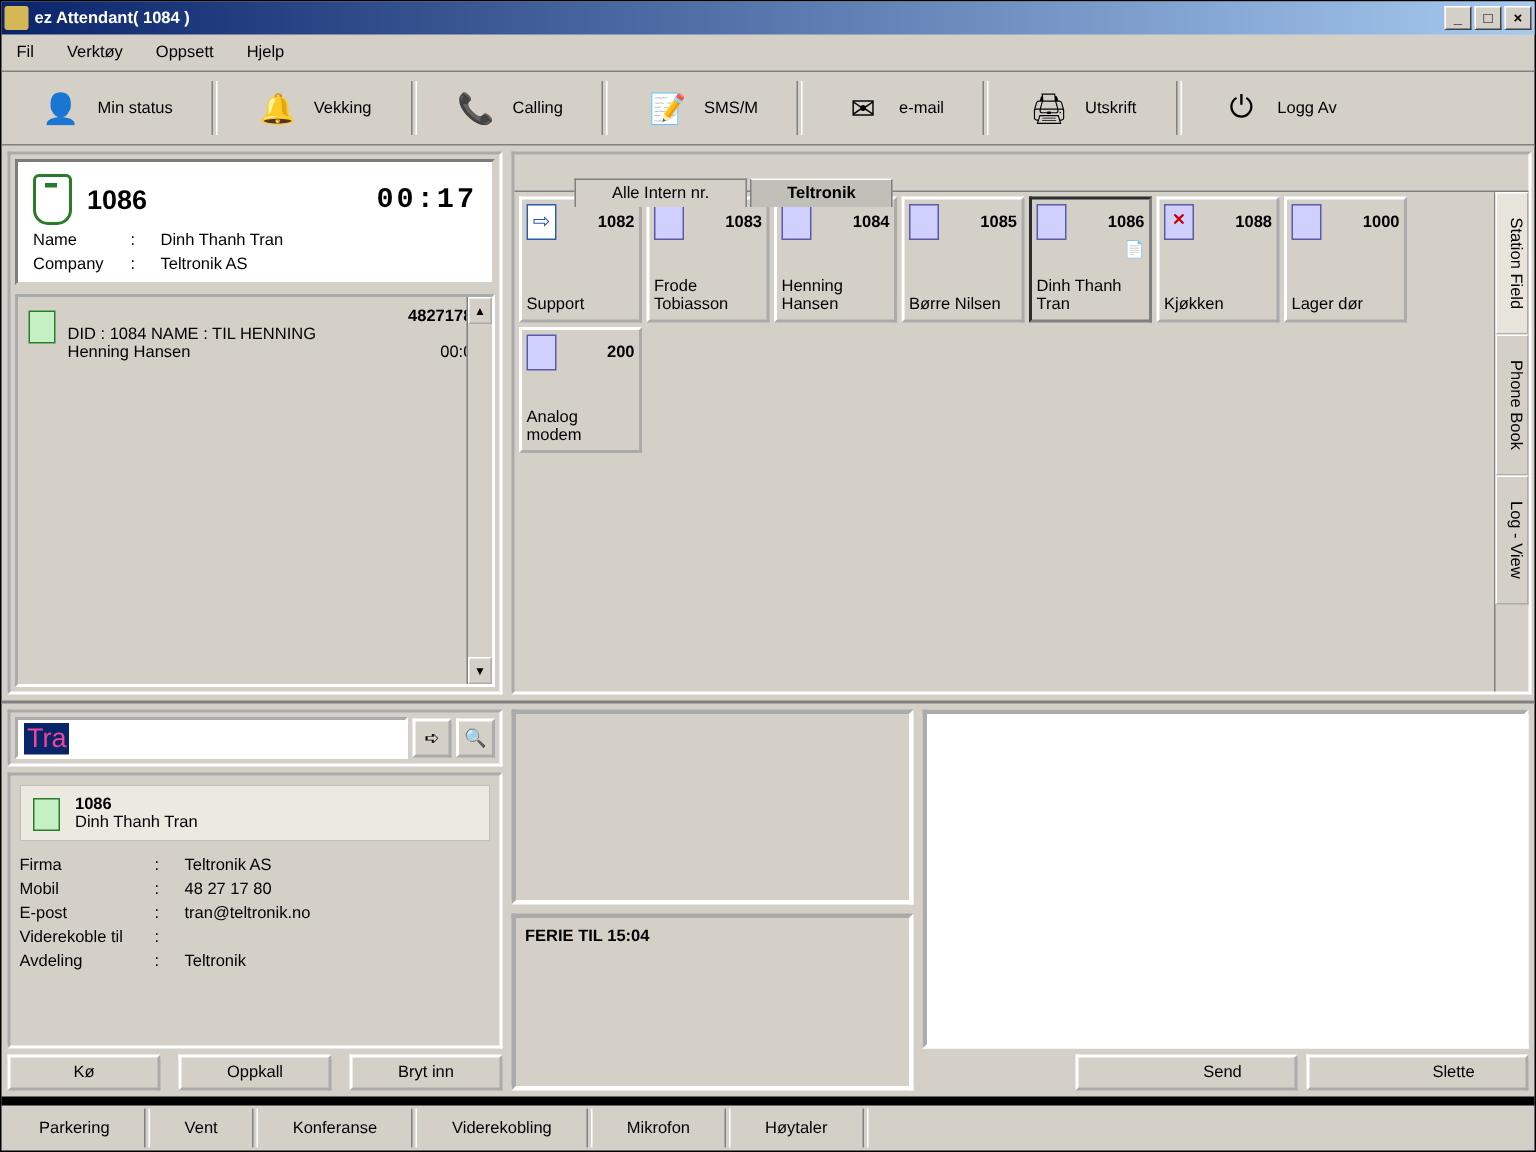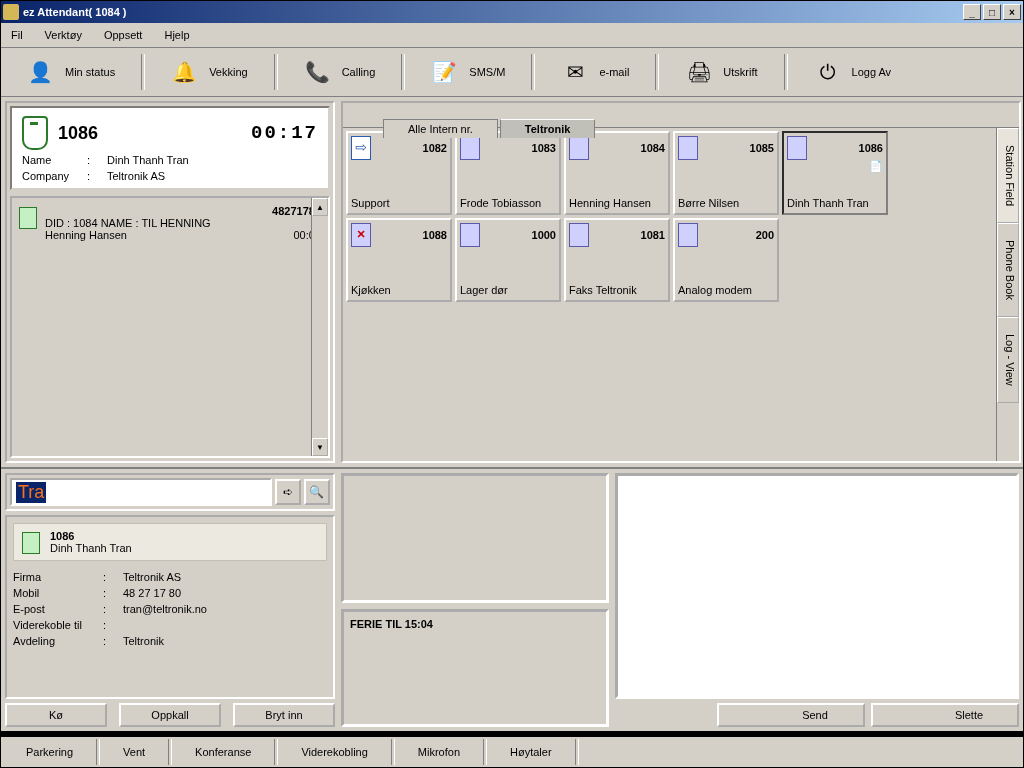--- a/index.html
+++ b/index.html
@@ -33,37 +33,37 @@
   .call-item-top{font-weight:bold;text-align:right;}
   .call-item-line{display:flex;justify-content:space-between;}
   .scroll{position:absolute;right:0;top:0;bottom:0;width:16px;background:#d4d0c8;border-left:1px solid #808080;display:flex;flex-direction:column;justify-content:space-between;}
   .scrollbtn{height:16px;background:#d4d0c8;border:1px outset #fff;display:flex;align-items:center;justify-content:center;font-size:8px;}
   .center-col{flex:1;display:flex;flex-direction:column;border:2px inset #fff;margin:4px 2px;box-sizing:border-box;position:relative;}
   .tabs{height:24px;display:flex;align-items:flex-end;padding-left:40px;}
   .tab{padding:3px 24px;border:1px solid #808080;border-bottom:none;background:#d4d0c8;margin-right:2px;position:relative;top:11px;}
   .tab.active{background:#c0c0b8;border-top:1px solid #fff;font-weight:bold;}
   .station-area{flex:1;display:flex;border-top:1px solid #808080;}
   .grid{flex:1;padding:3px;display:flex;flex-wrap:wrap;align-content:flex-start;gap:3px;}
-  .station{width:106px;height:84px;border:2px outset #fff;background:#d4d0c8;padding:3px;box-sizing:border-box;display:flex;flex-direction:column;font-size:11px;}
+  .station{width:82px;height:84px;border:2px outset #fff;background:#d4d0c8;padding:3px;box-sizing:border-box;display:flex;flex-direction:column;font-size:11px;}
   .station.active{border:2px inset #808080;}
   .st-top{display:flex;align-items:center;justify-content:space-between;gap:4px;}
   .st-ext{font-weight:bold;}
   .st-icon{width:18px;height:22px;border:1px solid #5a5aaa;background:#d0d0ff;}
   .st-icon.red::after{content:"✕";color:#c00;font-weight:bold;display:block;text-align:center;line-height:20px;}
   .st-icon.arrow{border-color:#2a5aaa;background:#fff;}
   .st-icon.arrow::after{content:"⇨";color:#2a5aaa;display:block;text-align:center;line-height:20px;font-size:14px;}
   .st-name{margin-top:auto;line-height:1.15;}
   .note-icon{font-size:11px;align-self:flex-end;}
   .side-tabs{width:22px;display:flex;flex-direction:column;border-left:1px solid #808080;}
   .side-tab{flex:0 0 auto;padding:16px 2px;writing-mode:vertical-rl;text-align:center;border:1px outset #fff;background:#d4d0c8;font-size:11px;}
   .side-tab.active{background:#e8e4dc;}
   .bottom-area{height:262px;display:flex;border-top:2px solid #808080;}
   .b-left{width:330px;margin:4px;display:flex;flex-direction:column;}
   .search-row{display:flex;gap:3px;align-items:center;border:2px inset #fff;padding:3px;}
-  .search-input{flex:1;height:24px;border:2px inset #fff;background:#fff;padding:0 4px;font-size:18px;color:#f97316;display:flex;align-items:center;}
+  .search-input{flex:1;height:24px;border:2px inset #fff;background:#fff;padding:0 4px;font-size:18px;color:#ec4899;display:flex;align-items:center;}
   .search-hl{background:#0a246a;padding:0 2px;}
   .sqbtn{width:22px;height:22px;border:2px outset #fff;display:flex;align-items:center;justify-content:center;font-size:12px;}
   .detail-box{flex:1;border:2px inset #fff;margin-top:4px;padding:6px;display:flex;flex-direction:column;}
   .det-head{background:#ece9e1;border:1px solid #c0c0b8;padding:6px 8px;display:flex;gap:10px;align-items:center;}
   .det-num{font-weight:bold;}
   .det-rows{margin-top:6px;}
   .det-rows .kv .k{width:90px;}
   .btn-row{display:flex;gap:12px;margin-top:4px;}
   .btn{flex:1;height:20px;border:2px outset #fff;background:#d4d0c8;display:flex;align-items:center;justify-content:center;}
   .b-center{flex:1;margin:4px 2px;display:flex;flex-direction:column;gap:6px;}
@@ -231,27 +231,20 @@
             <div class="station">
               <div class="st-top">
                 <div class="st-icon "></div>
                 <span class="st-ext">1000</span>
               </div>
               <div class="st-name">Lager dør</div>
             </div>
             <div class="station">
               <div class="st-top">
                 <div class="st-icon "></div>
-                <span class="st-ext">1081</span>
-              </div>
-              <div class="st-name">Faks Teltronik</div>
-            </div>
-            <div class="station">
-              <div class="st-top">
-                <div class="st-icon "></div>
                 <span class="st-ext">200</span>
               </div>
               <div class="st-name">Analog modem</div>
             </div>
           </div>
         <div class="side-tabs">
           <div class="side-tab active">Station Field</div>
           <div class="side-tab">Phone Book</div>
           <div class="side-tab">Log - View</div>
         </div>

